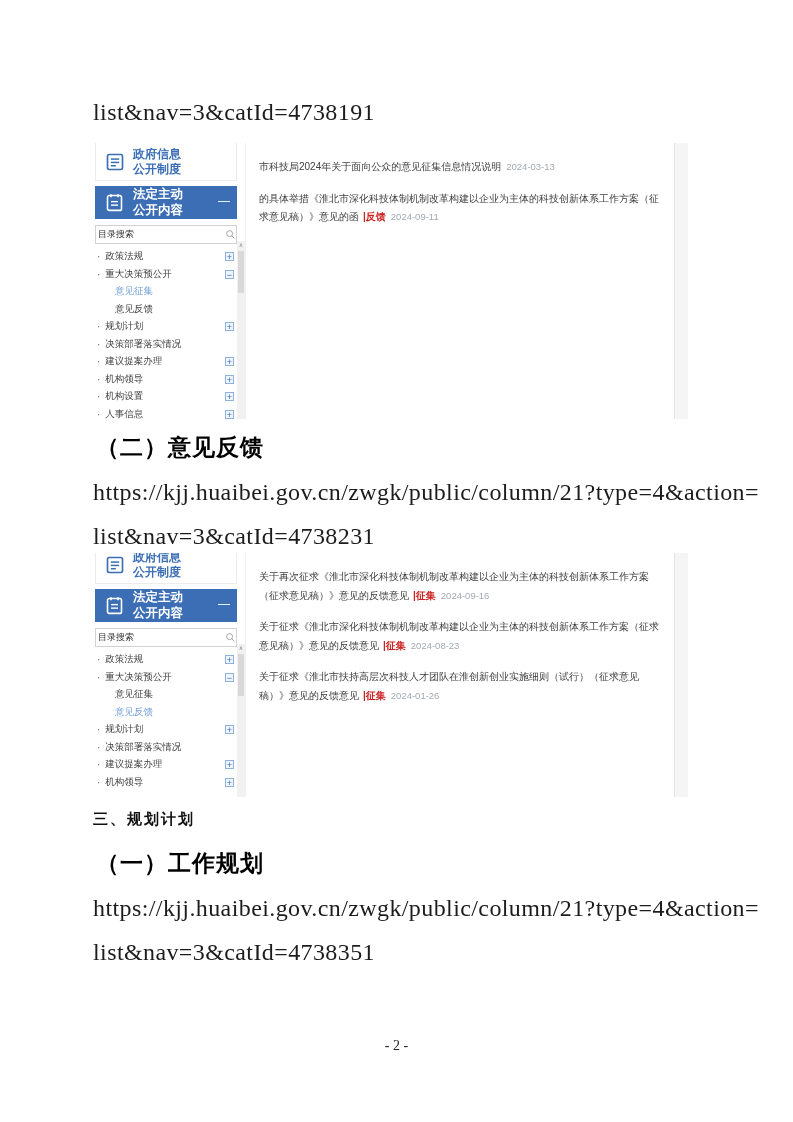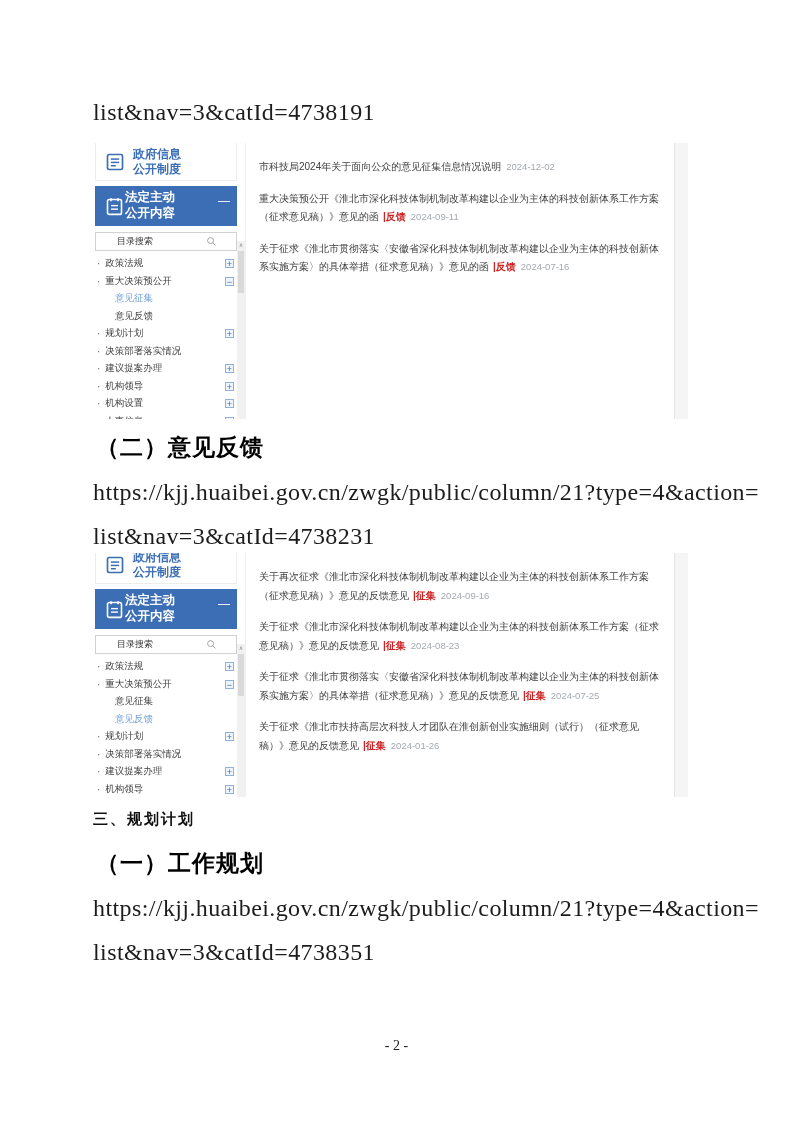--- a/index.html
+++ b/index.html
@@ -34,29 +34,29 @@
   }
   .shot .sidebar{width:150px;flex:0 0 150px;position:relative;}
   .sb-inner{width:142px;}
 
   .card-white{
     height:38px;border:1px solid #ececec;border-top:none;background:#fff;
     display:flex;align-items:center;gap:8px;padding-left:9px;box-sizing:border-box;
   }
   .card-white .txt{color:#3b6eb5;font-weight:bold;font-size:12px;line-height:1.25;}
   .card-blue{
-    height:40px;margin-top:5px;background:#3b6eb5;color:#fff;
-    display:flex;align-items:center;padding-left:9px;box-sizing:border-box;position:relative;
+    height:33px;margin-top:5px;background:#3b6eb5;color:#fff;
+    display:flex;align-items:center;gap:8px;padding-left:9px;box-sizing:border-box;position:relative;
   }
   .card-blue .txt{font-weight:bold;font-size:12.5px;line-height:1.25;}
   .card-blue .dash{position:absolute;right:7px;top:8px;font-size:12px;color:#fff;}
 
   .sb-search{
     margin-top:6px;height:19px;border:1px solid #d2d2d2;background:#fff;
-    display:flex;align-items:center;box-sizing:border-box;padding:0 19px;
+    display:flex;align-items:center;box-sizing:border-box;padding:0 0;
   }
   .sb-search input{
     border:none;outline:none;flex:1;font-size:9px;color:#333;min-width:0;
     font-family:"Liberation Sans",sans-serif;background:transparent;
   }
   .sb-menu{margin-top:4px;}
   .sb-row{
     height:17.5px;display:flex;align-items:center;font-size:9.5px;color:#3f3f3f;
     padding-left:2px;
   }
@@ -188,23 +188,22 @@
               <span class="toggle">+</span>
             </div>
         </div>
       </div>
       <div class="sb-scroll">
         <span class="up">∧</span>
         <span class="thumb"></span>
       </div>
     </div>
     <div class="content">
-      <div class="article"><span class="a-title">市科技局2024年关于面向公众的意见征集信息情况说明</span><span class="a-date">2024-12-02</span></div>
-      <div class="article"><span class="a-title">重大决策预公开《淮北市深化科技体制机制改革构建以企业为主体的科技创新体系工作方案（征求意见稿）》意见的函</span><span class="a-tag">|反馈</span><span class="a-date">2024-09-11</span></div>
-      <div class="article"><span class="a-title">关于征求《淮北市贯彻落实〈安徽省深化科技体制机制改革构建以企业为主体的科技创新体系实施方案〉的具体举措（征求意见稿）》意见的函</span><span class="a-tag">|反馈</span><span class="a-date">2024-07-16</span></div>
+      <div class="article"><span class="a-title">市科技局2024年关于面向公众的意见征集信息情况说明</span><span class="a-date">2024-03-13</span></div>
+      <div class="article"><span class="a-title">的具体举措《淮北市深化科技体制机制改革构建以企业为主体的科技创新体系工作方案（征求意见稿）》意见的函</span><span class="a-tag">|反馈</span><span class="a-date">2024-09-11</span></div>
     </div>
     <div class="right-strip"></div>
   </div>
 
   <h2 class="kaiti-heading" style="top:432px">（二）意见反馈</h2>
   <p class="serif-url" style="top:479px">https://kjj.huaibei.gov.cn/zwgk/public/column/21?type=4&amp;action=</p>
   <p class="serif-url" style="top:523px">list&amp;nav=3&amp;catId=4738231</p>
 
   <div class="shot" id="shot2">
     <div class="sidebar">
@@ -281,21 +280,20 @@
         </div>
       </div>
       <div class="sb-scroll">
         <span class="up">∧</span>
         <span class="thumb"></span>
       </div>
     </div>
     <div class="content">
       <div class="article"><span class="a-title">关于再次征求《淮北市深化科技体制机制改革构建以企业为主体的科技创新体系工作方案（征求意见稿）》意见的反馈意见</span><span class="a-tag">|征集</span><span class="a-date">2024-09-16</span></div>
       <div class="article"><span class="a-title">关于征求《淮北市深化科技体制机制改革构建以企业为主体的科技创新体系工作方案（征求意见稿）》意见的反馈意见</span><span class="a-tag">|征集</span><span class="a-date">2024-08-23</span></div>
-      <div class="article"><span class="a-title">关于征求《淮北市贯彻落实〈安徽省深化科技体制机制改革构建以企业为主体的科技创新体系实施方案〉的具体举措（征求意见稿）》意见的反馈意见</span><span class="a-tag">|征集</span><span class="a-date">2024-07-25</span></div>
       <div class="article"><span class="a-title">关于征求《淮北市扶持高层次科技人才团队在淮创新创业实施细则（试行）（征求意见稿）》意见的反馈意见</span><span class="a-tag">|征集</span><span class="a-date">2024-01-26</span></div>
     </div>
     <div class="right-strip"></div>
   </div>
 
   <h2 class="hei-heading" style="top:810px">三、规划计划</h2>
   <h2 class="kaiti-heading" style="top:848px">（一）工作规划</h2>
   <p class="serif-url" style="top:895px">https://kjj.huaibei.gov.cn/zwgk/public/column/21?type=4&amp;action=</p>
   <p class="serif-url" style="top:939px">list&amp;nav=3&amp;catId=4738351</p>
 

